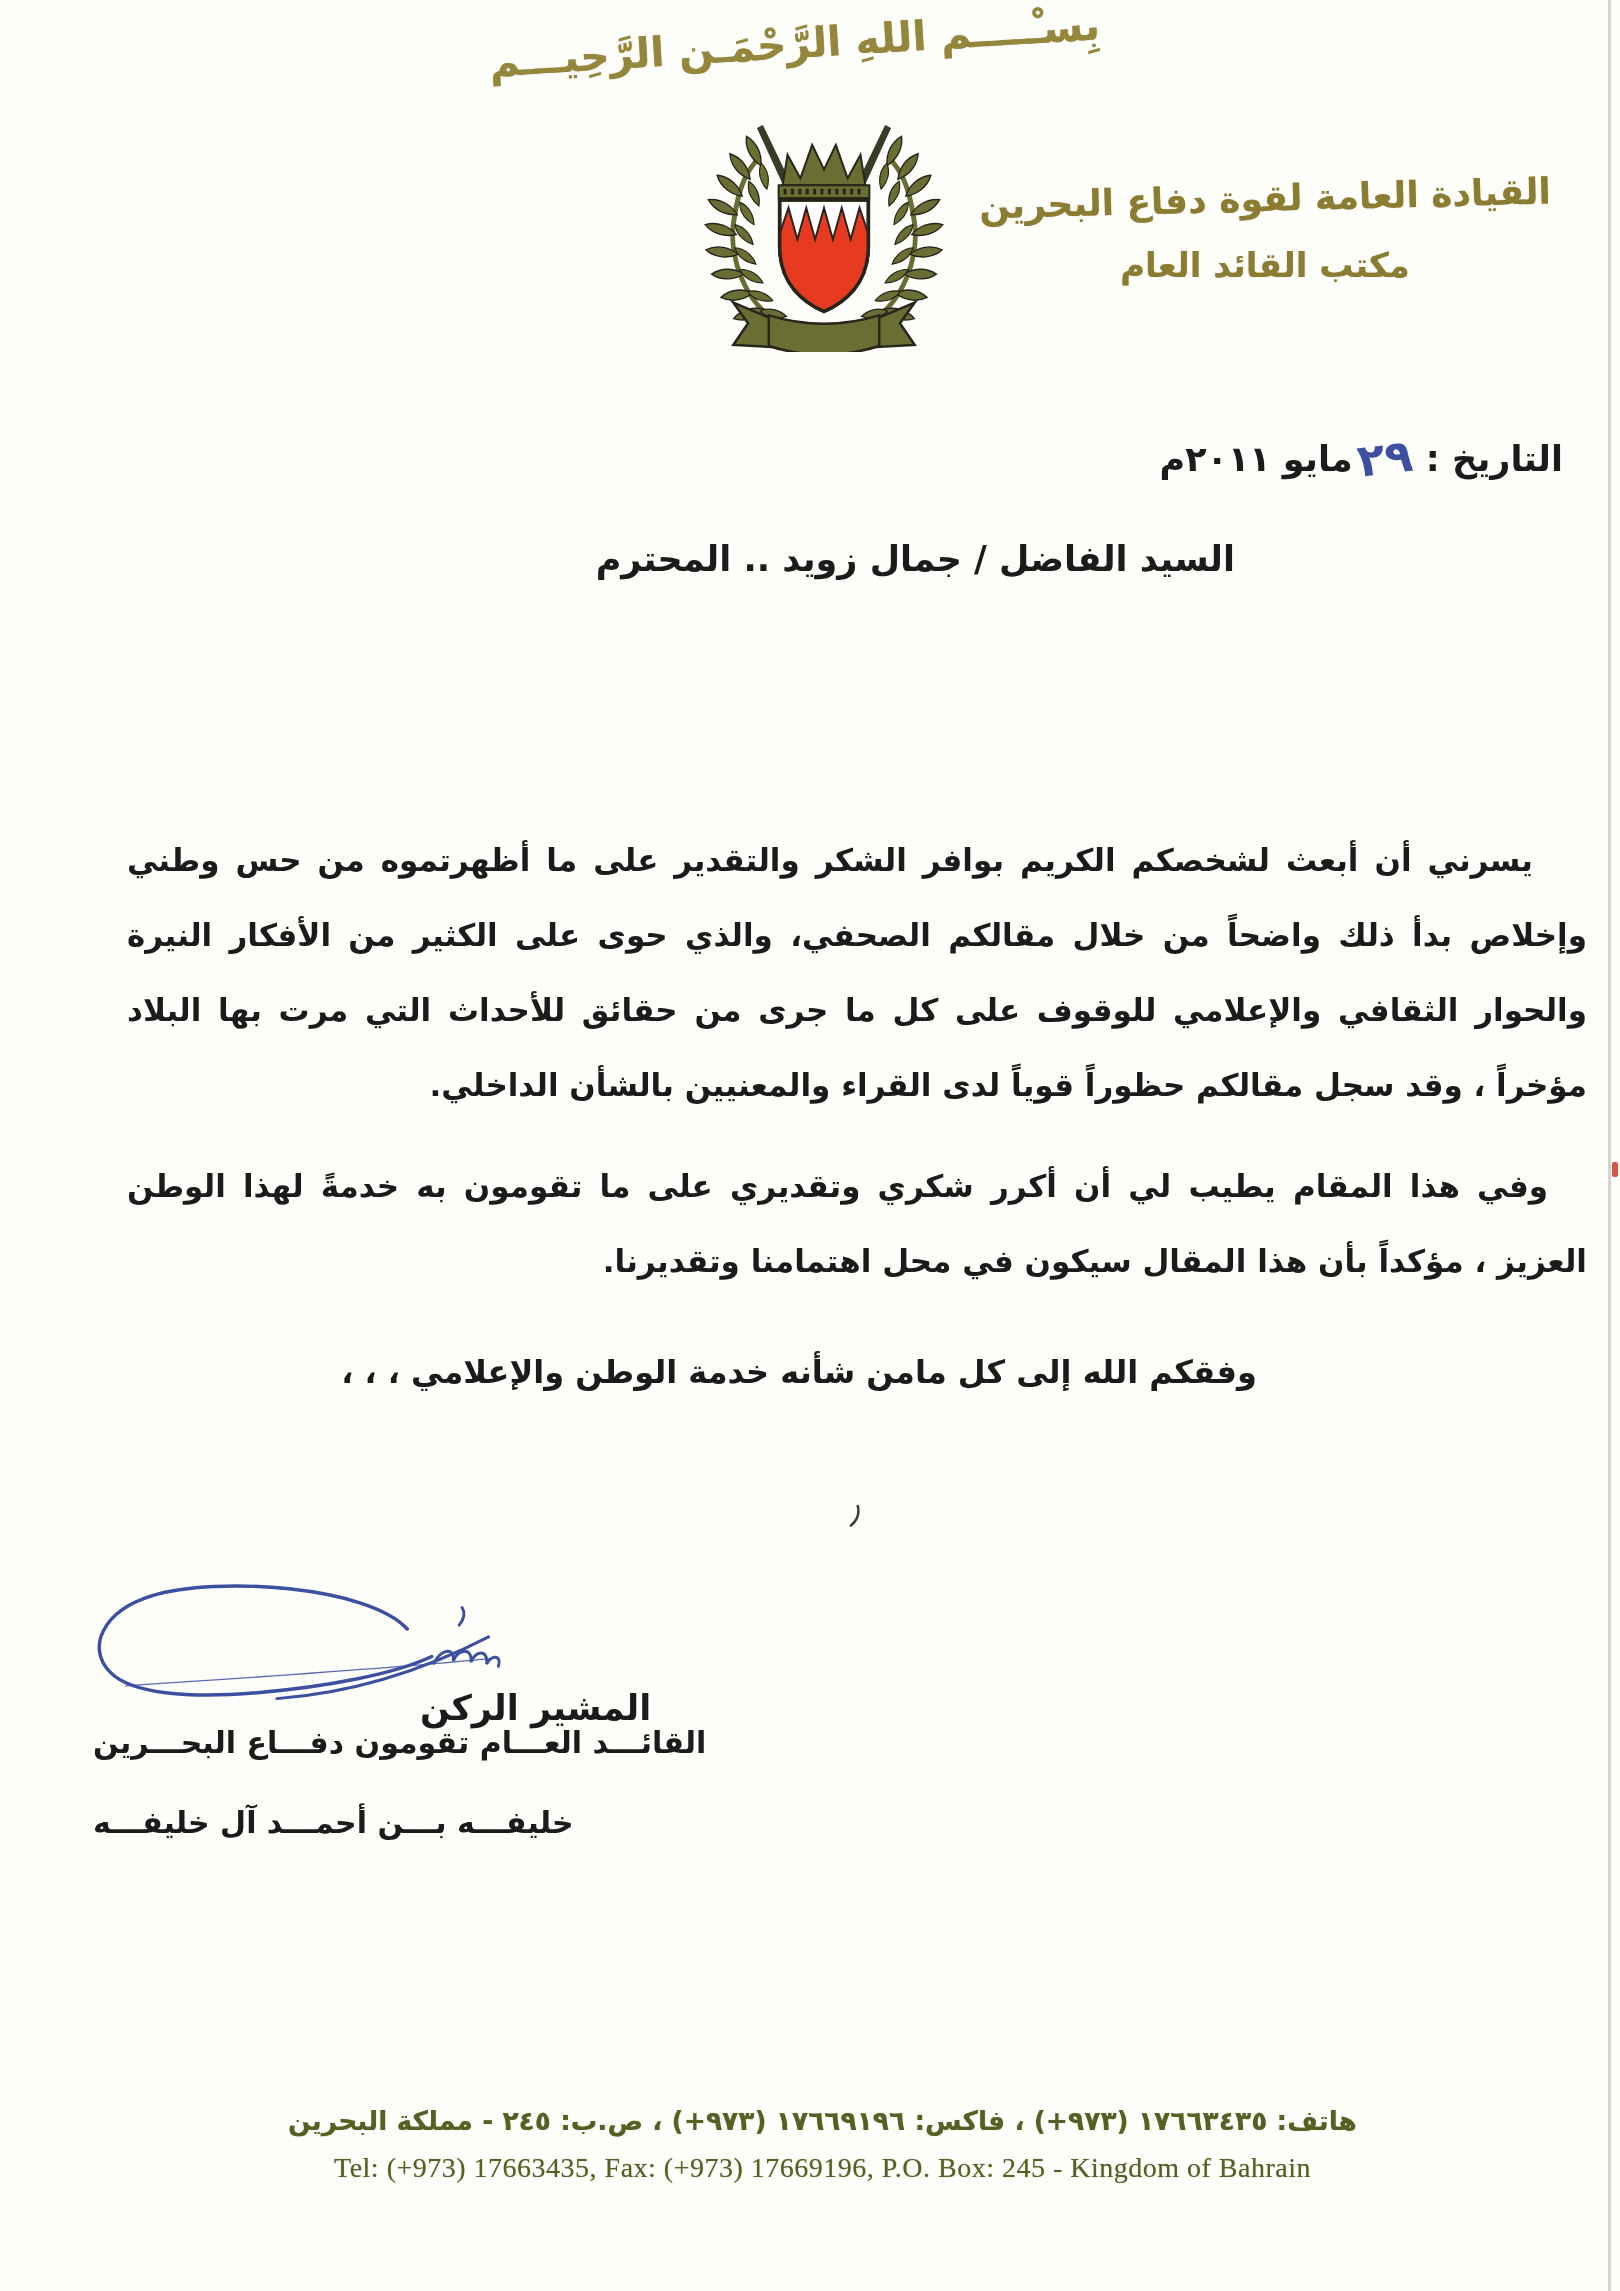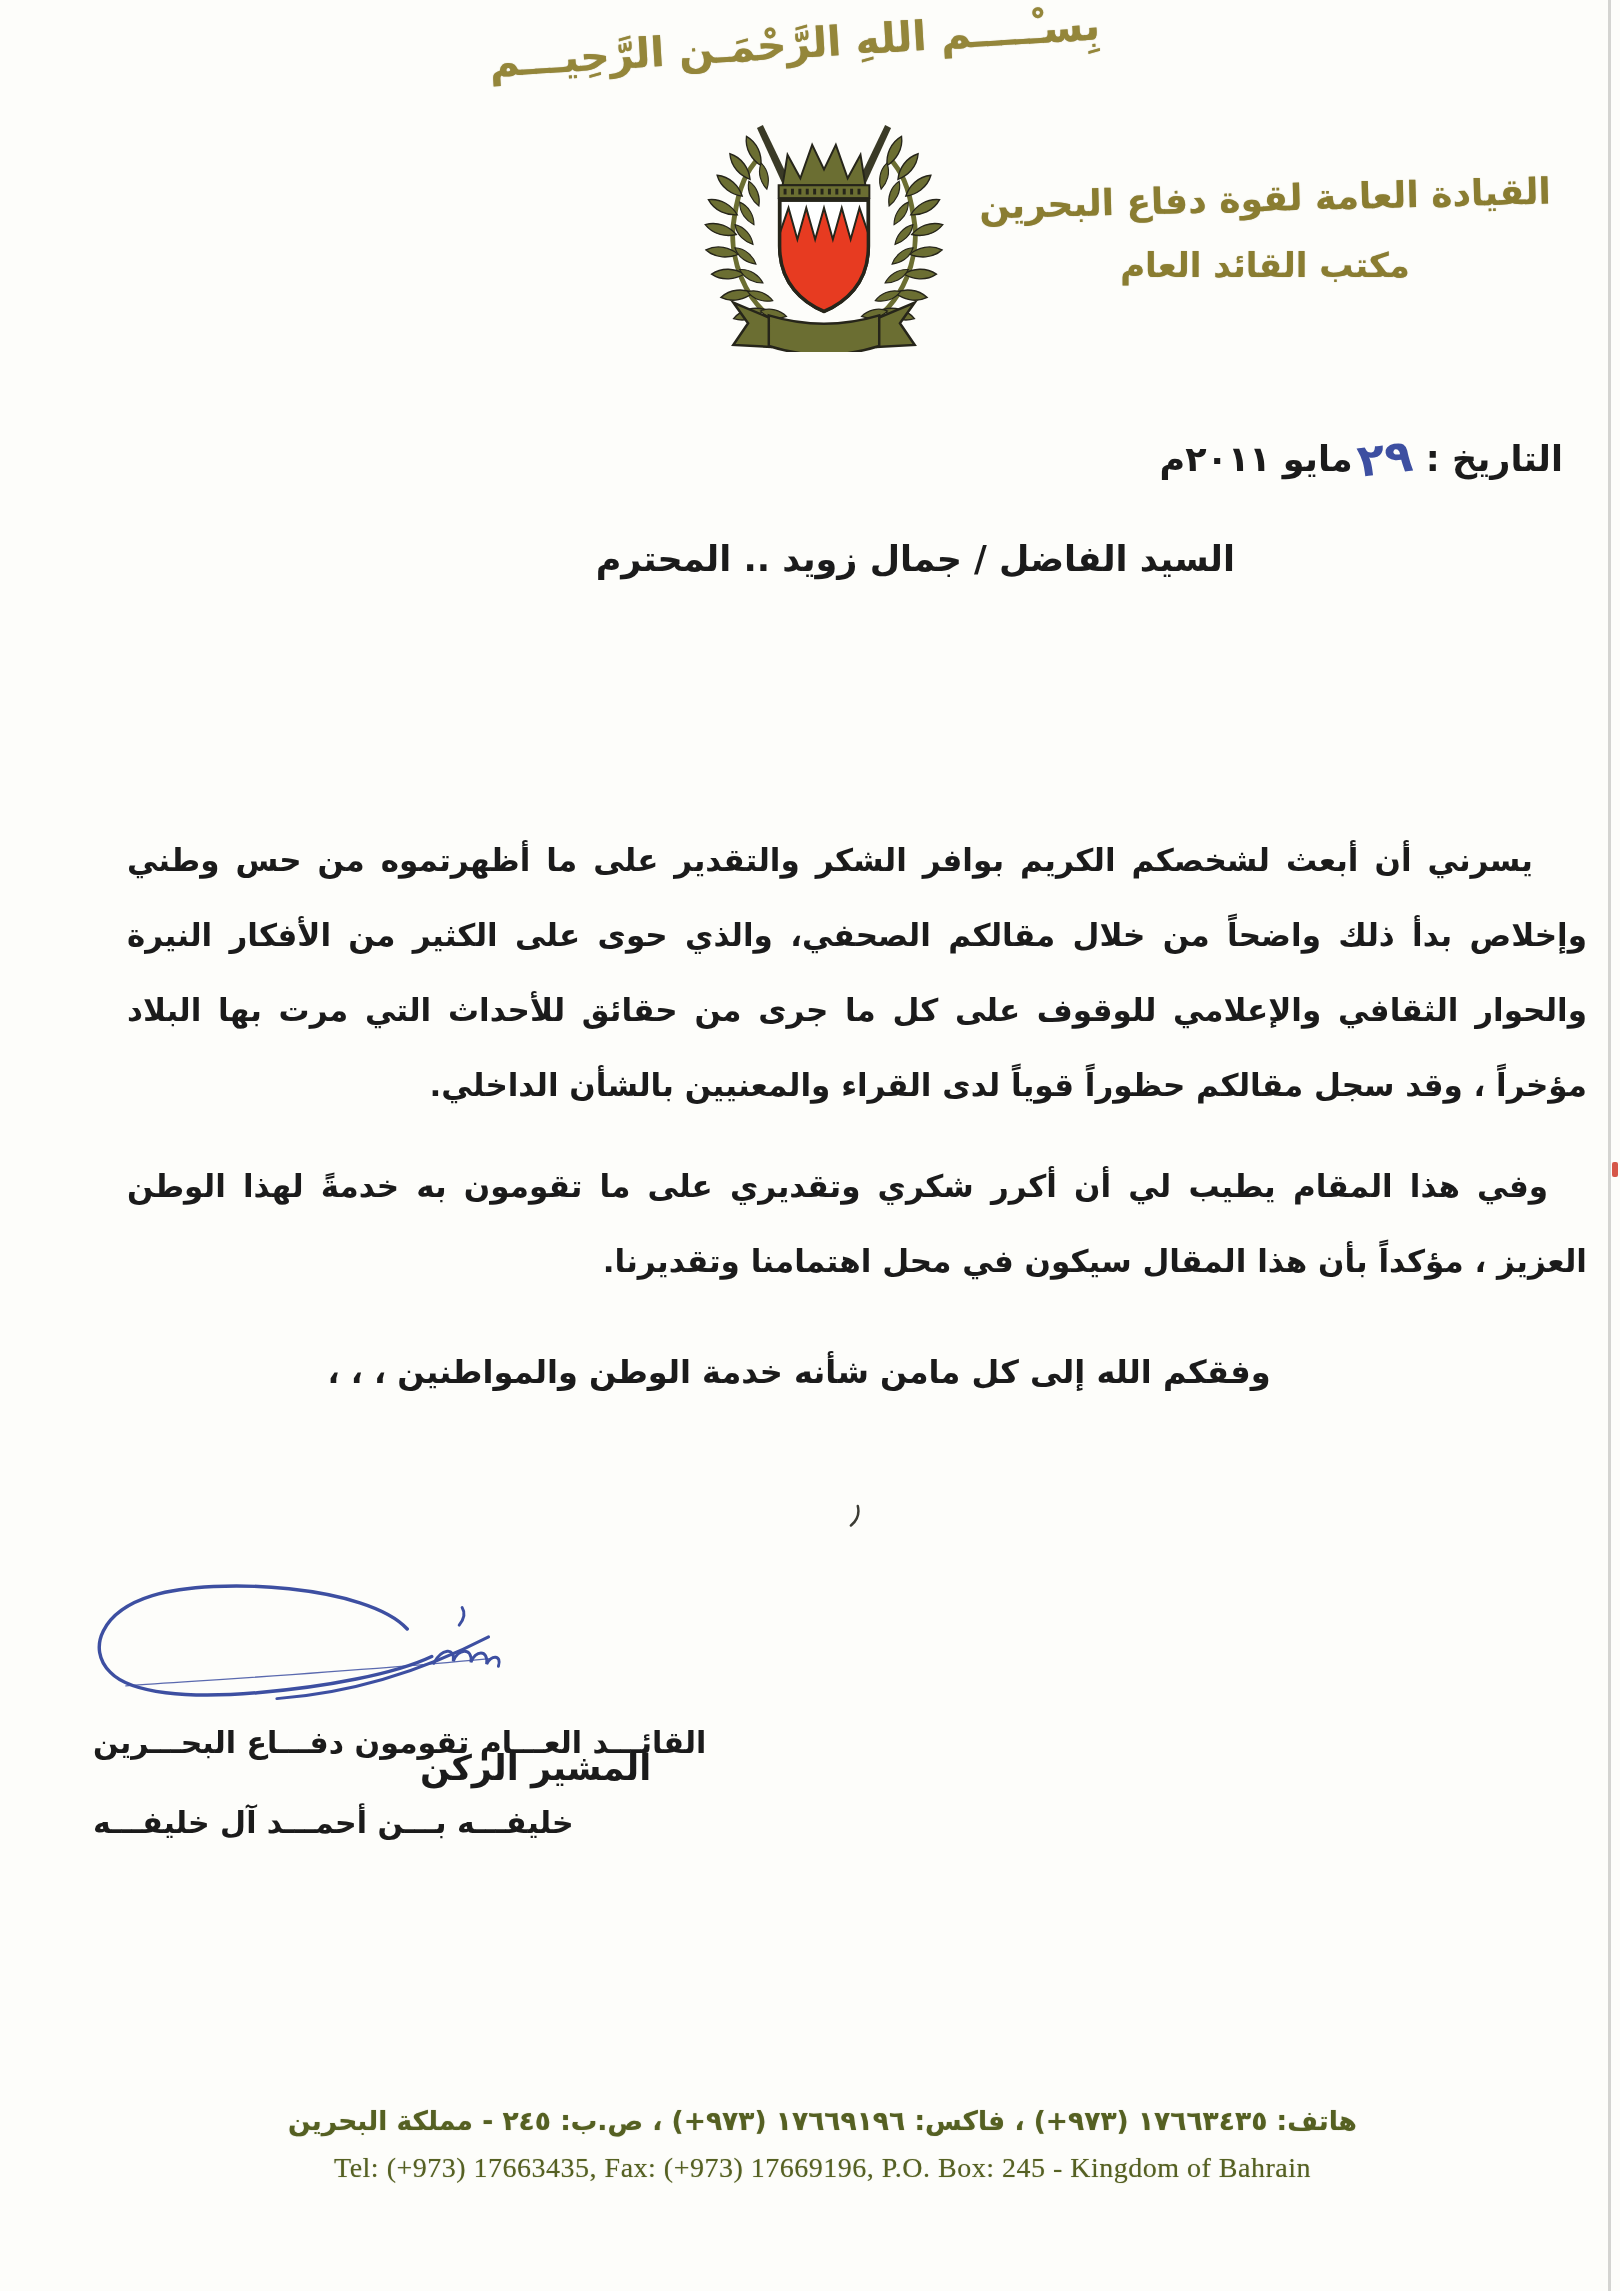--- a/index.html
+++ b/index.html
@@ -82,21 +82,21 @@
     margin-left:34px;
   }
   .p1{top:823px;text-indent:54px;}
   .p2{top:1149px;text-indent:39px;}
 
   .closing{left:167px;top:1353px;width:1264px;text-align:center;font-size:32px;font-weight:bold;}
 
   .pen-mark{left:845px;top:1502px;}
 
   .sig-ink{left:69px;top:1568px;}
-  .rank{left:420px;top:1748px;font-size:35px;font-weight:bold;white-space:nowrap;}
+  .rank{left:420px;top:1688px;font-size:35px;font-weight:bold;white-space:nowrap;}
   .cmd-title{left:93px;top:1725px;font-size:30px;font-weight:bold;white-space:nowrap;}
   .cmd-name{left:93px;top:1805px;font-size:30px;font-weight:bold;white-space:nowrap;}
 
   .footer{left:97px;top:2105px;width:1451px;text-align:center;}
   .footer .ar{
     font-size:26.5px;font-weight:bold;color:var(--footer_green);
     text-shadow:0 0 1px rgba(85,96,34,.5);
   }
   .footer .en{
     font-family:"Liberation Serif", serif;
@@ -209,21 +209,21 @@
   <div class="abs date-line rtl"><span>التاريخ :</span> <span class="day">٢٩</span><span>مايو ٢٠١١م</span></div>
 
   <div class="abs recipient rtl">
     <div class="l1">السيد الفاضل / جمال زويد .. المحترم</div>
   </div>
 
 
   <div class="abs para p1 rtl">يسرني أن أبعث لشخصكم الكريم بوافر الشكر والتقدير على ما أظهرتموه من حس وطني وإخلاص بدأ ذلك واضحاً من خلال مقالكم الصحفي، والذي حوى على الكثير من الأفكار النيرة والحوار الثقافي والإعلامي للوقوف على كل ما جرى من حقائق للأحداث التي مرت بها البلاد مؤخراً ، وقد سجل مقالكم حظوراً قوياً لدى القراء والمعنيين بالشأن الداخلي.</div>
   <div class="abs para p2 rtl">وفي هذا المقام يطيب لي أن أكرر شكري وتقديري على ما تقومون به خدمةً لهذا الوطن العزيز ، مؤكداً بأن هذا المقال سيكون في محل اهتمامنا وتقديرنا.</div>
 
-  <div class="abs closing rtl">وفقكم الله إلى كل مامن شأنه خدمة الوطن والمواطنين ، ، ،</div>
+  <div class="abs closing rtl">وفقكم الله إلى كل مامن شأنه خدمة الوطن والإعلامي ، ، ،</div>
 
   <svg class="abs pen-mark" width="21.6" height="27.4" viewBox="0 0 22 28">
     <path d="M6,24 Q16,16 13,4" fill="none" stroke="#3c3c34" stroke-width="2.5" stroke-linecap="round"></path>
   </svg>
 
   <svg class="abs sig-ink" width="549" height="172" viewBox="0 0 560 175">
     <g fill="none" stroke="var(--handwriting_blue)" stroke-linecap="round">
       <path stroke-width="3.5" d="M345,62 C305,18 150,8 85,28 C33,44 18,82 42,106 C63,128 122,133 192,127 C262,121 332,108 370,90"></path>
       <path stroke-width="1.3" opacity="0.85" d="M58,120 C175,112 310,104 432,92"></path>
       <path stroke-width="3" d="M212,133 C292,127 362,104 428,70"></path>

